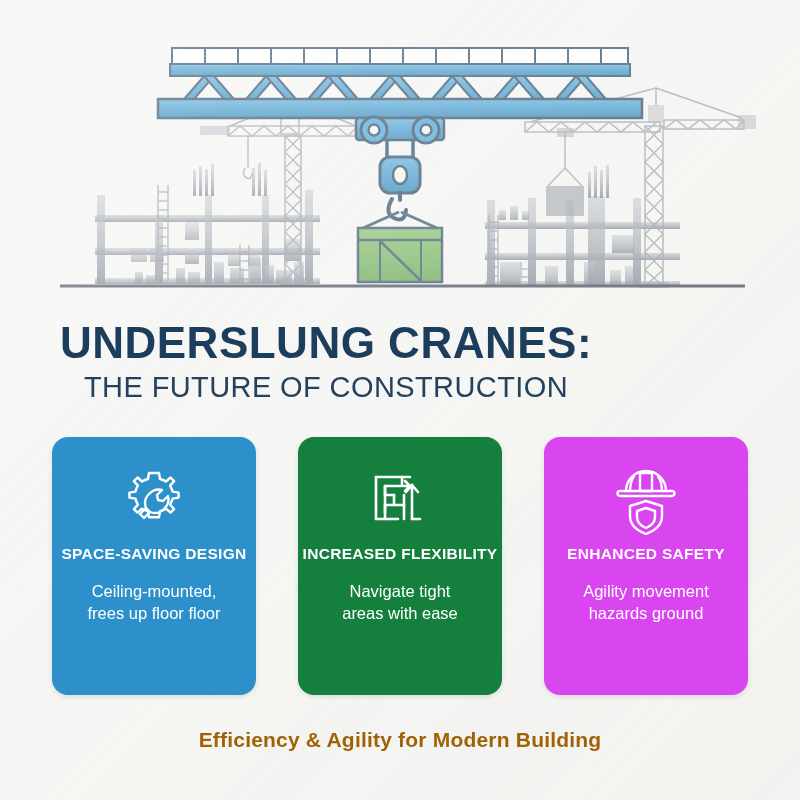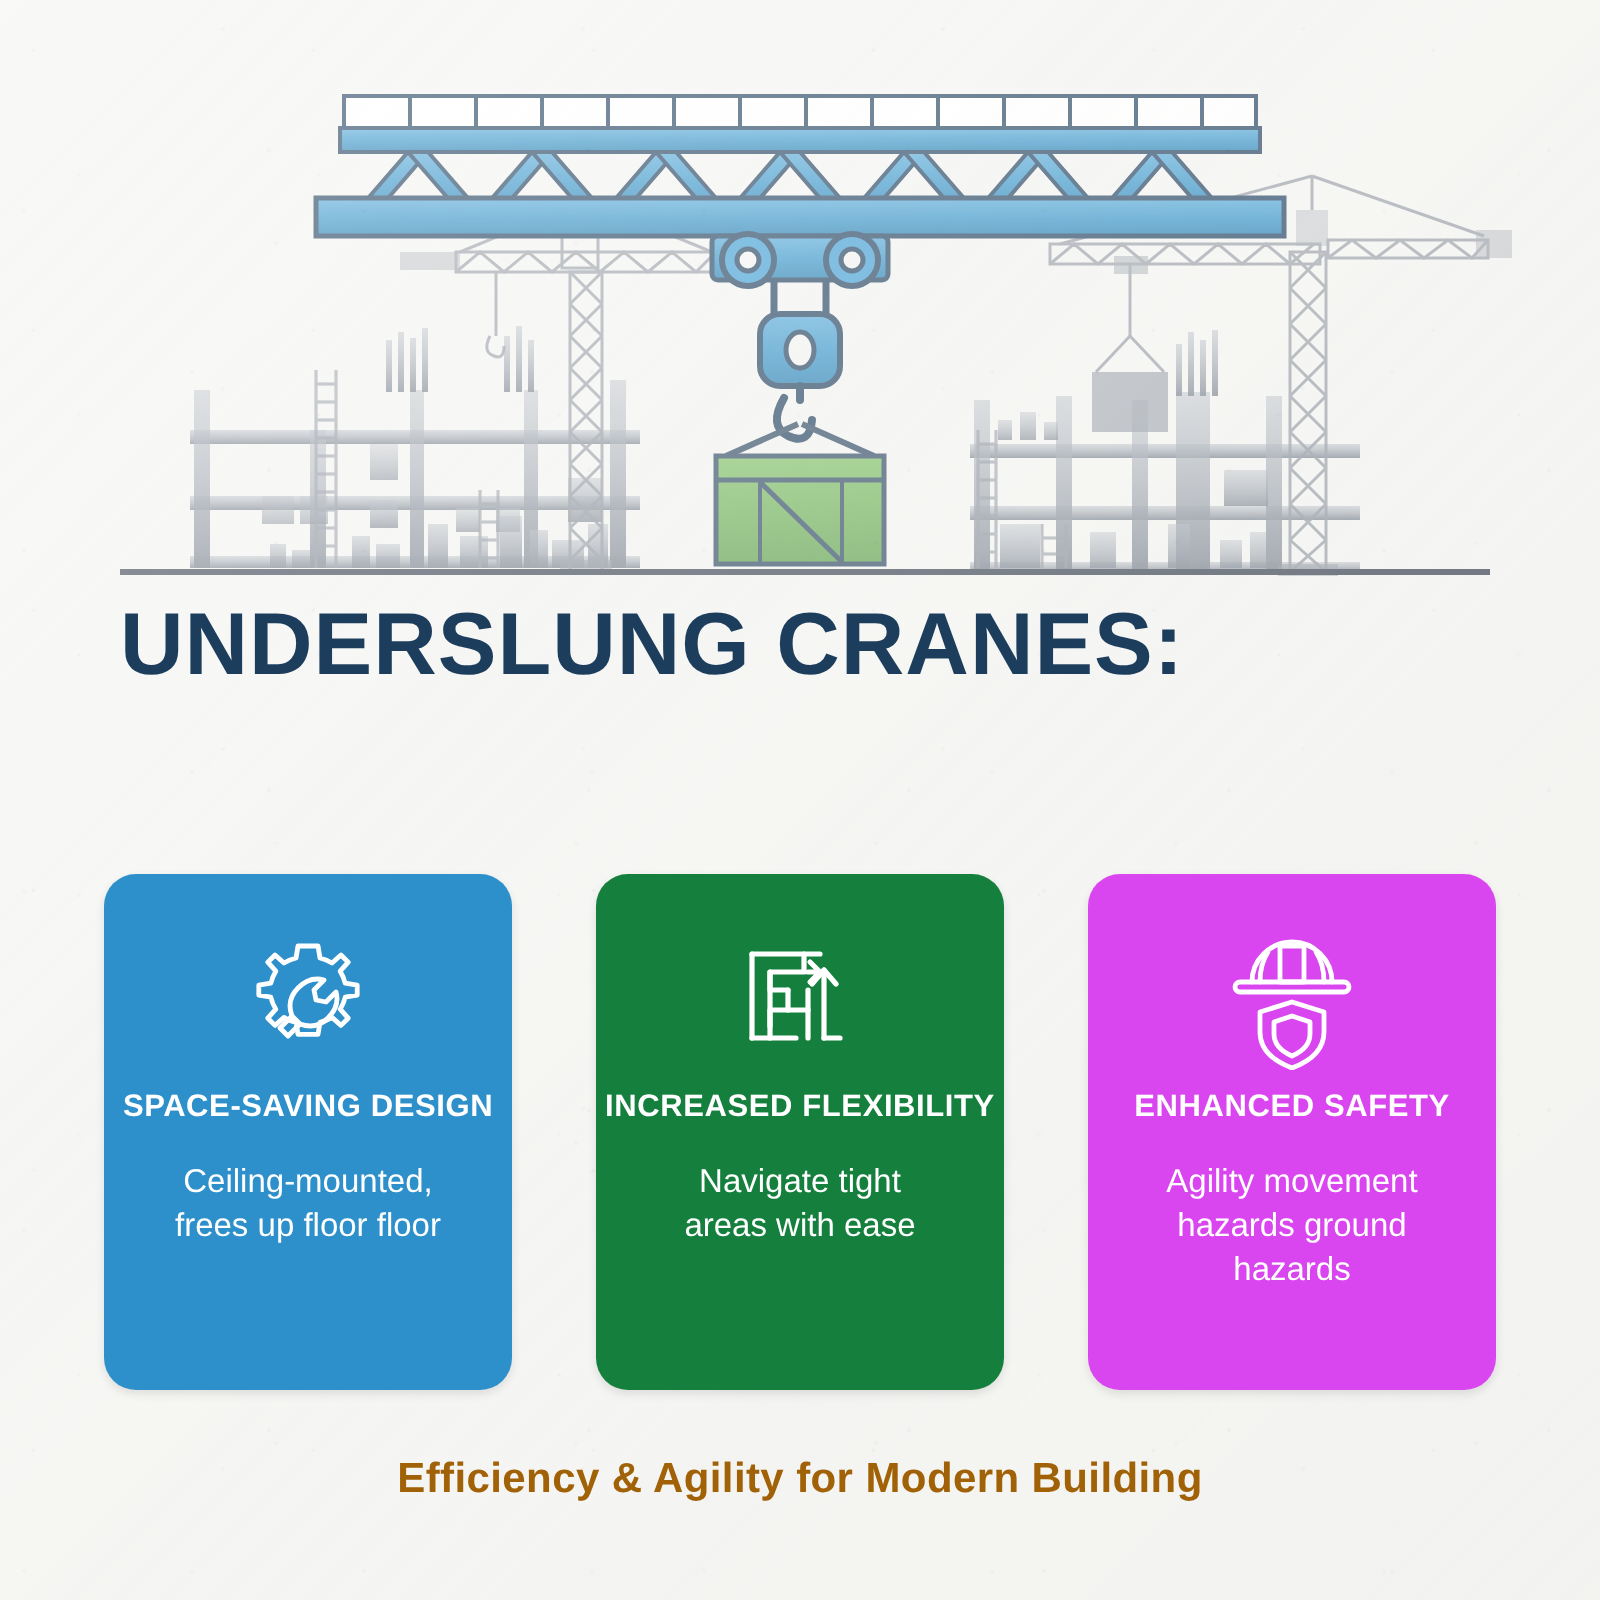--- a/index.html
+++ b/index.html
@@ -36,21 +36,21 @@
   .hero {
     position: absolute;
     left: 0;
     top: 0;
     width: 800px;
     height: 300px;
   }
 
   .title-block {
     position: absolute;
-    top: 300px;
+    top: 320px;
     left: 0;
     width: 652px;
     text-align: center;
     z-index: 6;
   }
   .title-main {
     font-size: 44px;
     font-weight: bold;
     letter-spacing: 0.5px;
     color: #1d3d5c;
@@ -388,20 +388,21 @@
       <line x1="358" y1="240" x2="442" y2="240" stroke="#2b4660" stroke-width="2.5"></line>
       <line x1="380" y1="240" x2="380" y2="282" stroke="#2b4660" stroke-width="2"></line>
       <line x1="421" y1="240" x2="421" y2="282" stroke="#2b4660" stroke-width="2"></line>
       <line x1="380" y1="241" x2="421" y2="281" stroke="#2b4660" stroke-width="2.5"></line>
     </g>
   </svg>
 </div>
 
 <div class="title-block">
   <div class="title-main">UNDERSLUNG CRANES:</div>
+  <div class="title-sub">THE FUTURE OF CONSTRUCTION</div>
 </div>
 
 <div class="cards">
 
   <div class="card" style="background:#2e90cb;">
     <div class="card-icon">
       <svg width="64" height="64" viewBox="0 0 64 64" fill="none" stroke="#ffffff" stroke-width="2.4" stroke-linejoin="round" stroke-linecap="round">
         <path d="M32 5 l5 0 1 6 a21 21 0 0 1 6 2.5 l4.5-4 3.6 3.6 -4 4.5 a21 21 0 0 1 2.5 6 l6 1 0 5 -6 1 a21 21 0 0 1 -2.5 6 l4 4.5 -3.6 3.6 -4.5-4 a21 21 0 0 1 -6 2.5 l-1 6 -5 0 -5 0 -1-6 a21 21 0 0 1 -6-2.5 l-4.5 4 -3.6-3.6 4-4.5 a21 21 0 0 1 -2.5-6 l-6-1 0-5 6-1 a21 21 0 0 1 2.5-6 l-4-4.5 3.6-3.6 4.5 4 a21 21 0 0 1 6-2.5 l1-6 z"></path>
         <path d="M24 40 q-3-8 3-14 q6-6 13-4 l-5 5 1 5 5 1 5-5 q2 7-4 13 q-6 6-14 3 z"></path>
         <path d="M24 40 l-6 6 4 4 6-6"></path>
@@ -447,20 +448,19 @@
         <path d="M20 11 q-4 6 -4 15"></path>
         <path d="M44 11 q4 6 4 15"></path>
         <path d="M32 36 l16 5 v10 q0 12 -16 18 q-16 -6 -16 -18 v-10 z"></path>
         <path d="M32 43 l9 3 v6 q0 7 -9 11 q-9 -4 -9 -11 v-6 z"></path>
       </svg>
     </div>
     <div class="card-title">ENHANCED SAFETY</div>
     <div class="card-body">
       <div>Agility movement</div>
       <div>hazards ground</div>
-      <div>hazards</div>
     </div>
   </div>
 </div>
 
 <div class="footer">Efficiency &amp; Agility for Modern Building</div>
 
 <div class="paper-grain"></div>
 
 </body></html>

